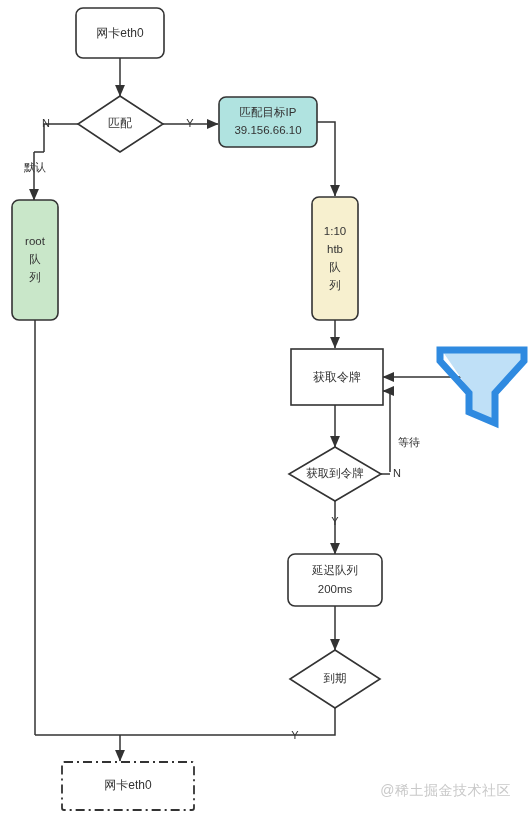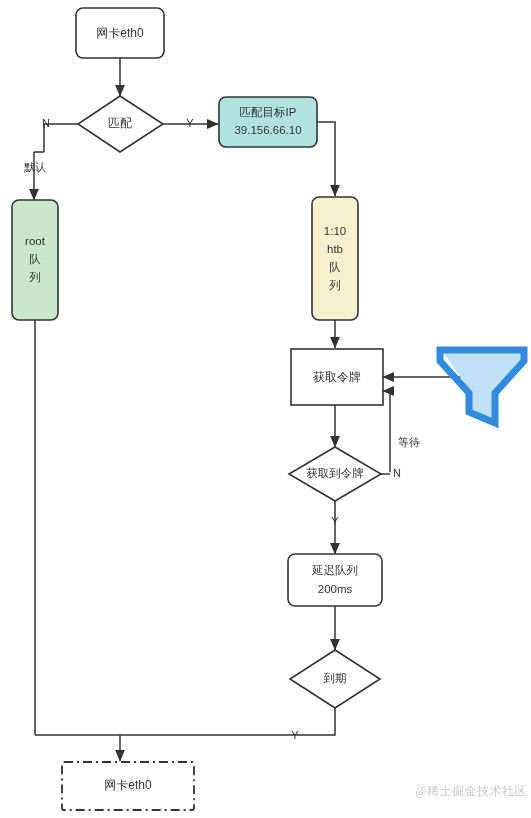--- a/index.html
+++ b/index.html
@@ -74,25 +74,25 @@
     stroke: #333333;
     stroke-width: 1.6;
   }
   .edge {
     fill: none;
     stroke: #333333;
     stroke-width: 1.5;
   }
   .watermark {
     position: absolute;
-    right: 4px;
+    right: 20px;
     bottom: 18px;
-    font-size: 12px;
+    font-size: 14px;
     color: #c9c9c9;
-    font-family: Liberation Serif, serif;
+    font-family: Liberation Sans, sans-serif;
     letter-spacing: 0.5px;
     white-space: nowrap;
   }
 </style>
 </head>
 <body>
 
 <svg id="flow-canvas" viewBox="0 0 531 818" xmlns="http://www.w3.org/2000/svg">
 
   <defs>

